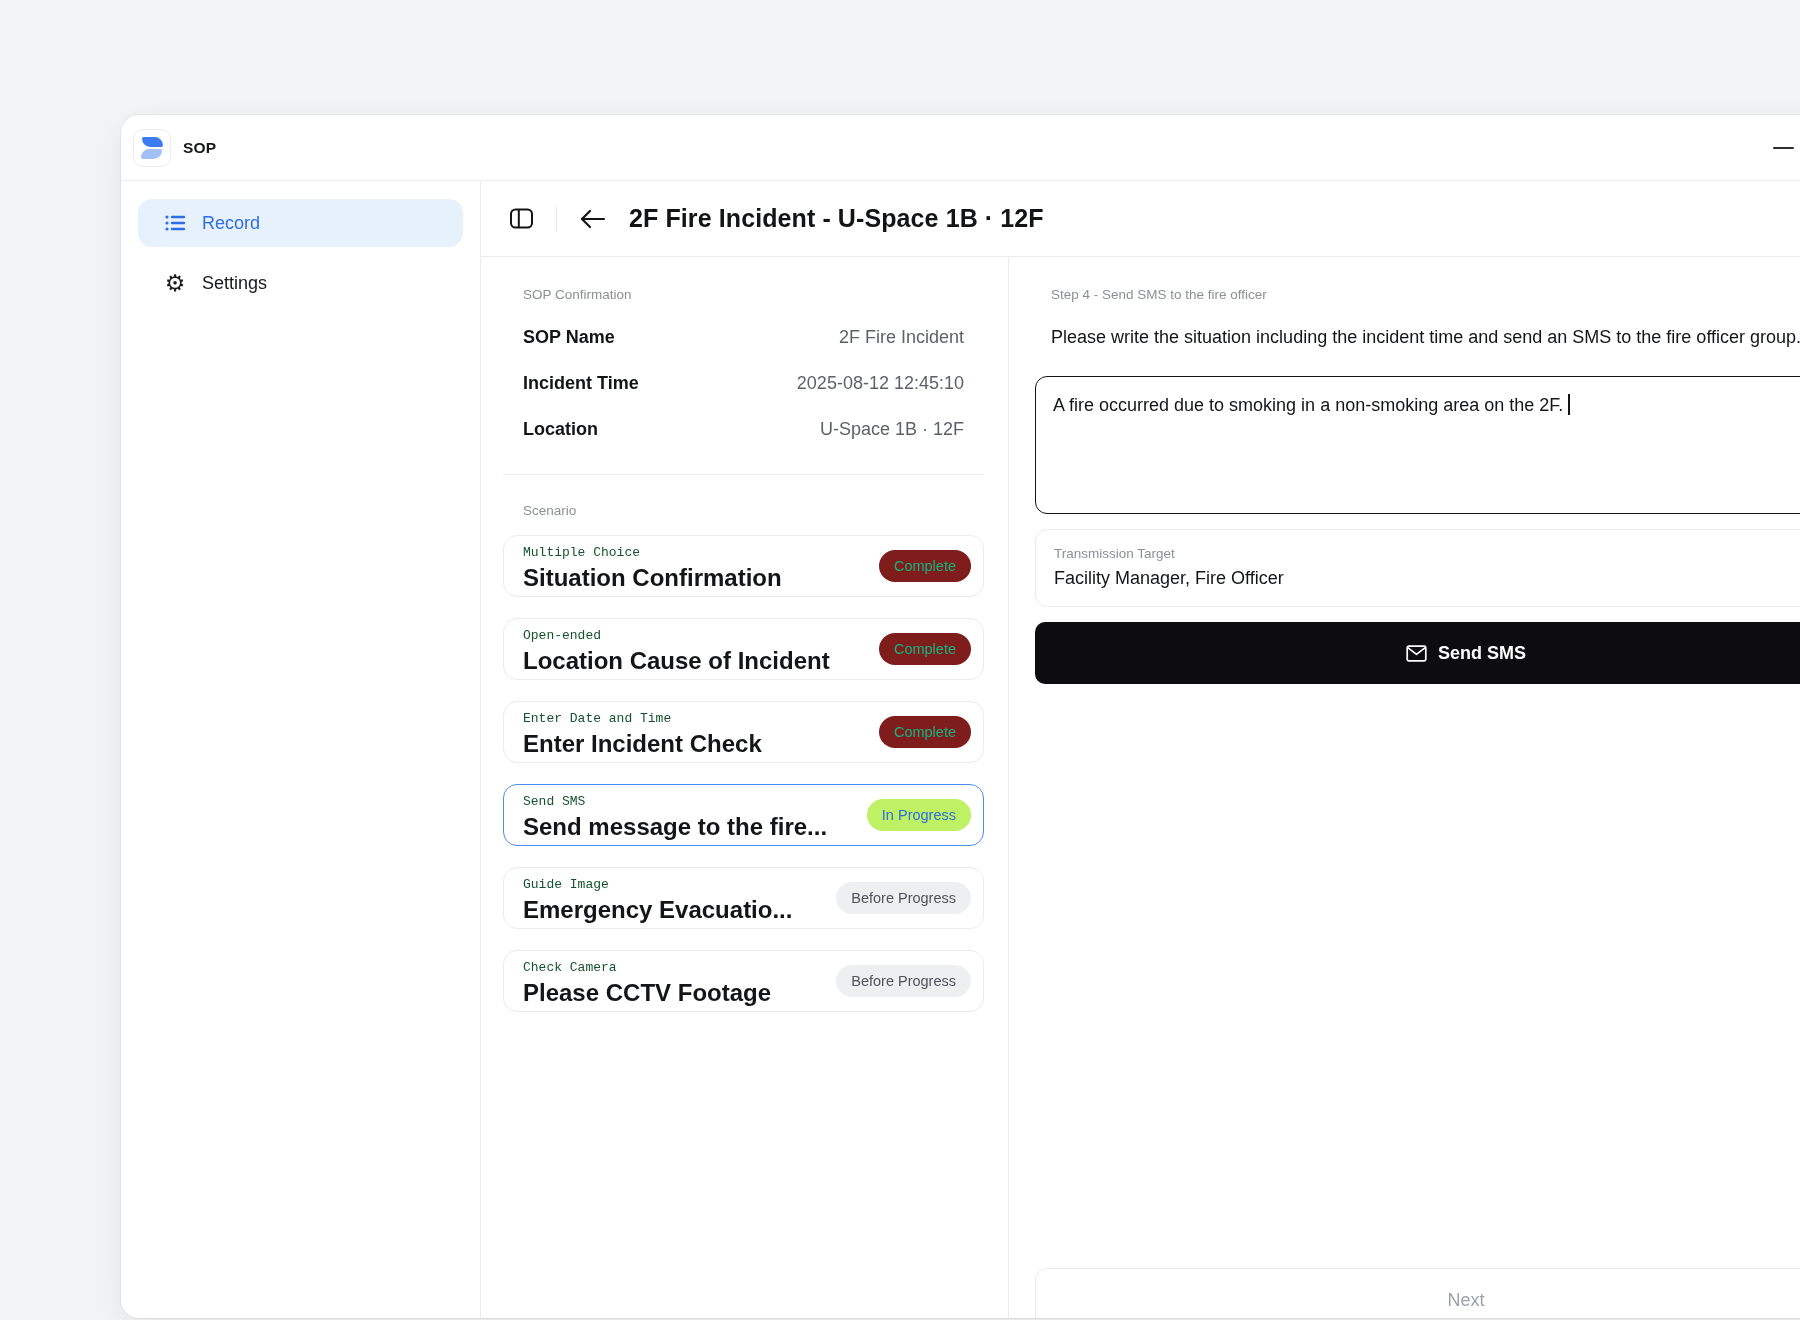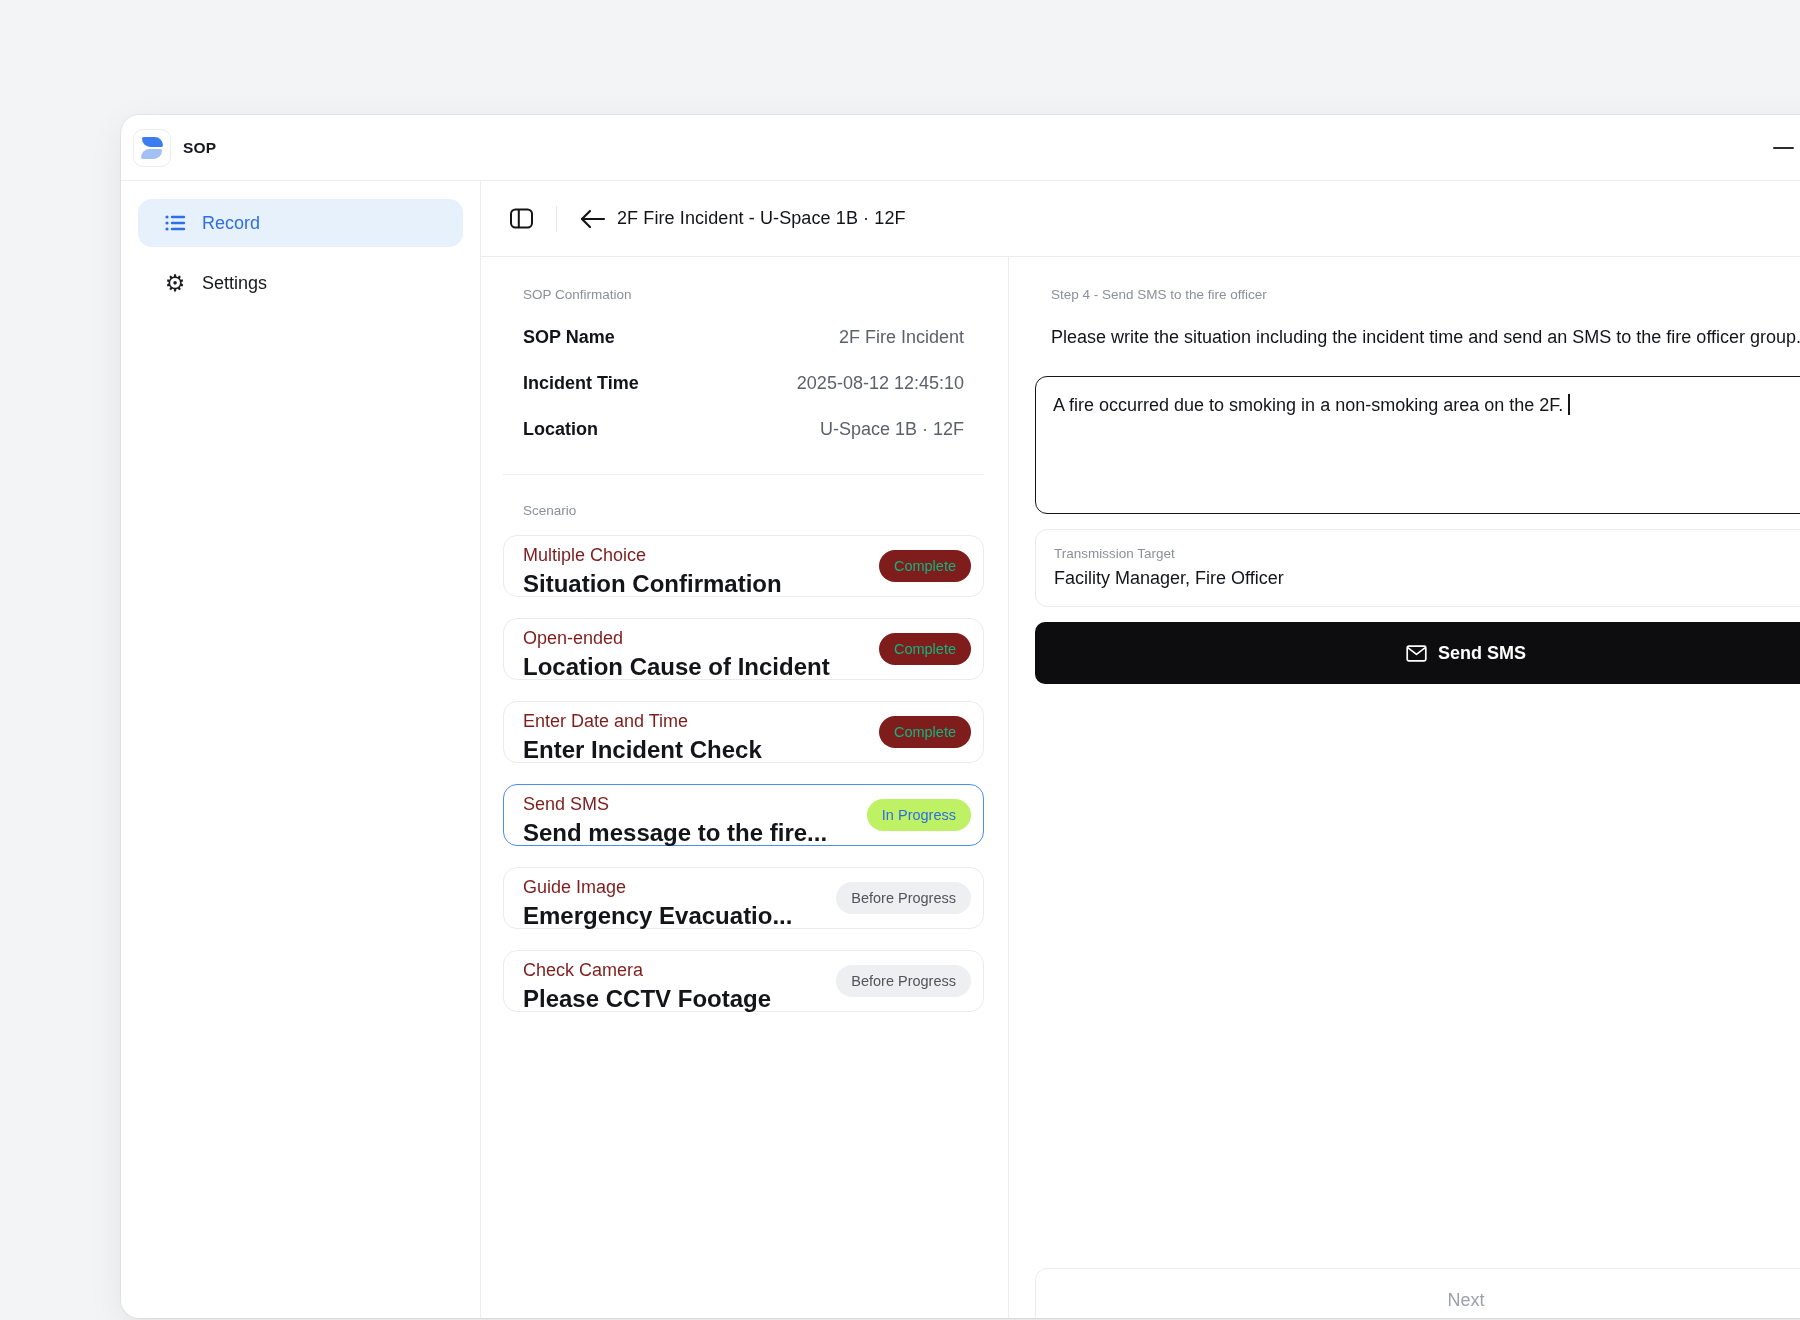--- a/index.html
+++ b/index.html
@@ -49,40 +49,40 @@
   .gear-glyph { font-family:"DejaVu Sans",sans-serif; font-size:23px; color:#1a1c1f; line-height:1; }
 
   
   .main { flex:1; display:flex; flex-direction:column; min-width:0; }
   .main-header {
     height:75px; flex:0 0 75px; border-bottom:1px solid #ececee;
     display:flex; align-items:center; padding-left:25px;
   }
   .icon-btn { width:30px; height:30px; display:flex; align-items:center; justify-content:center; cursor:default; }
   .header-vdiv { width:1px; height:26px; background:#e7e8ea; margin:0 20px; }
-  .header-title { font-size:18px; font-weight:400; color:#121418; margin-left:10px; letter-spacing:.1px; }
+  .header-title { font-size:25px; font-weight:700; color:#121418; margin-left:22px; letter-spacing:.1px; }
 
   .main-body { flex:1; display:flex; min-height:0; }
 
   
   .left-panel { width:481px; flex:0 0 481px; border-right:1px solid #ececee; padding:30px 24px 0 22px; overflow:hidden; }
   .section-label { font-size:13.5px; color:#8b9097; margin-left:20px; }
   .info-rows { margin:6px 20px 0 20px; }
   .info-row { display:flex; justify-content:space-between; align-items:baseline; margin-top:25px; }
   .info-label { font-size:18px; font-weight:600; color:#121418; }
   .info-value { font-size:18px; color:#5c6269; }
   .panel-divider { border:none; border-top:1px solid #ededf0; margin:34px 0 0 0; }
   .scenario-label { margin-top:28px; }
   .cards { margin-top:17px; }
   .scard {
     position:relative; height:62px; border:1px solid #e9ebee; border-radius:14px;
     padding:9px 0 0 19px; margin-bottom:21px; background:#fff; box-sizing:border-box; cursor:default;
   }
   .scard[data-state="in-progress"] { border:1.5px solid #4c8cf5; }
-  .card-type { font-size:18px; color:#7f1d1d; }
+  .card-type { font-size:13px; color:#14532d;font-family:Liberation Mono, monospace; }
   .card-title { font-size:24px; font-weight:600; color:#131519; margin-top:4px; white-space:nowrap; }
   .badge {
     position:absolute; right:12px; top:50%; transform:translateY(-50%);
     padding:8px 15px; border-radius:19px; font-size:14.5px; font-weight:500; white-space:nowrap;
   }
   .scard[data-state="complete"]    .badge { background:#7f1d1d; color:#0fb67e; }
   .scard[data-state="in-progress"] .badge { background:#bef264; color:#2d6ee2; }
   .scard[data-state="before"]      .badge { background:#edeff1; color:#50555d; }
 
   

